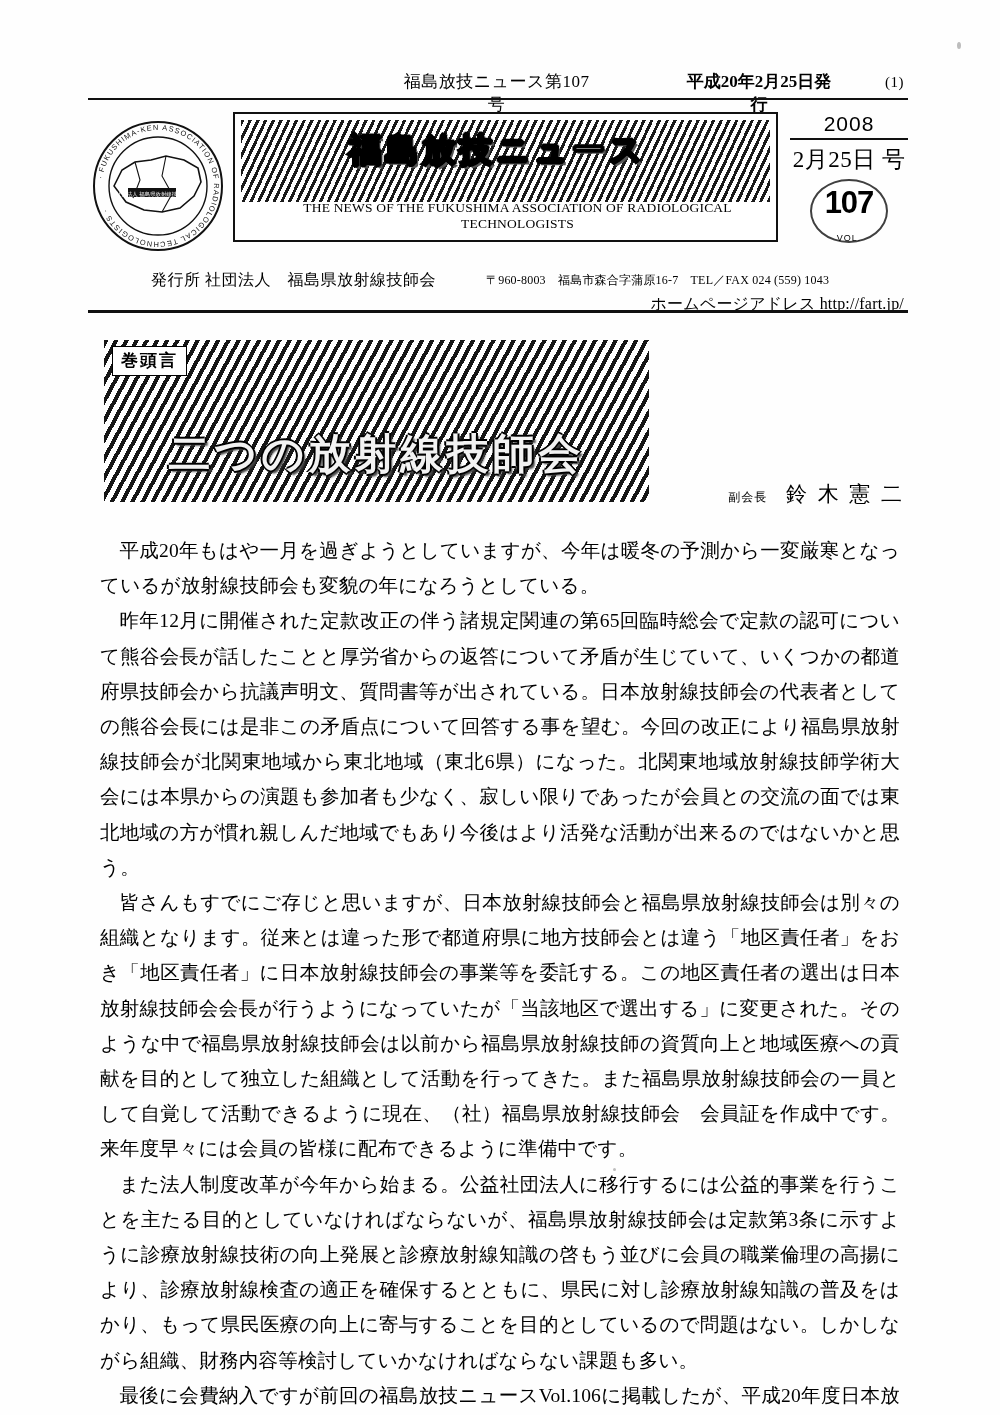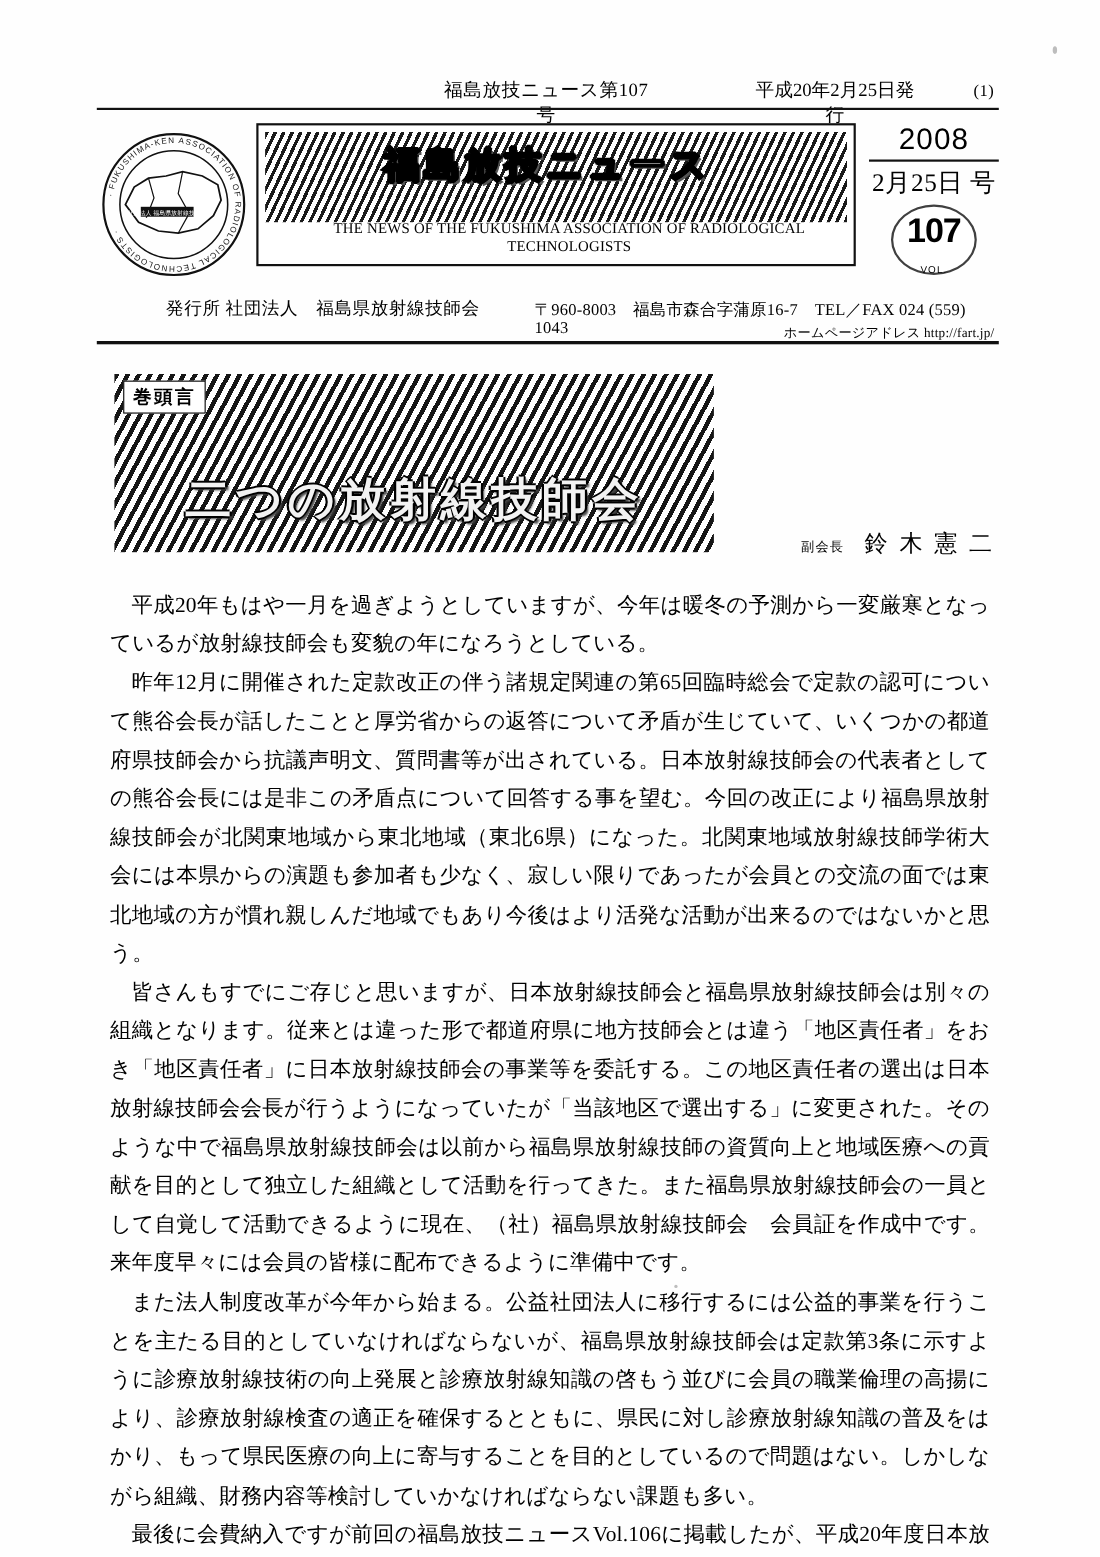--- a/index.html
+++ b/index.html
@@ -31,20 +31,21 @@
     font-size: 17px;
     letter-spacing: 0.5px;
     text-align: center;
   }
   .masthead-line .issue-title {
     margin-left: 300px;
   }
   .masthead-line .issue-date {
     margin-left: 82px;
     letter-spacing: 0px;
+    font-weight: bold;
   }
   .masthead-line .page-no {
     margin-left: 46px;
     font-size: 15px;
   }
   .rule-top {
     position: absolute;
     top: 98px;
     left: 88px;
     right: 92px;
@@ -119,21 +120,21 @@
   .vol-box {
     position: absolute;
     right: 0px;
     top: 2px;
     width: 118px;
     height: 130px;
     text-align: center;
   }
   .vol-year {
     font-family: "Liberation Sans", sans-serif;
-    font-size: 27px;
+    font-size: 21px;
     letter-spacing: 1px;
     line-height: 1.1;
   }
   .vol-rule {
     width: 118px;
     height: 2px;
     background: #111;
     margin: 3px 0 4px 0;
   }
   .vol-date {
@@ -178,28 +179,28 @@
   .pub-left {
     position: absolute;
     left: 55px;
     top: 0;
     letter-spacing: 0.5px;
   }
   .pub-addr {
     position: absolute;
     left: 390px;
     top: 2px;
-    font-size: 15px;
+    font-size: 12px;
     letter-spacing: 0.2px;
   }
   .pub-url {
     position: absolute;
     right: 0px;
     top: 24px;
-    font-size: 12px;
+    font-size: 16px;
     letter-spacing: 0.2px;
   }
   .rule-mid {
     position: absolute;
     top: 310px;
     left: 88px;
     right: 92px;
     height: 3px;
     background: #111;
   }

